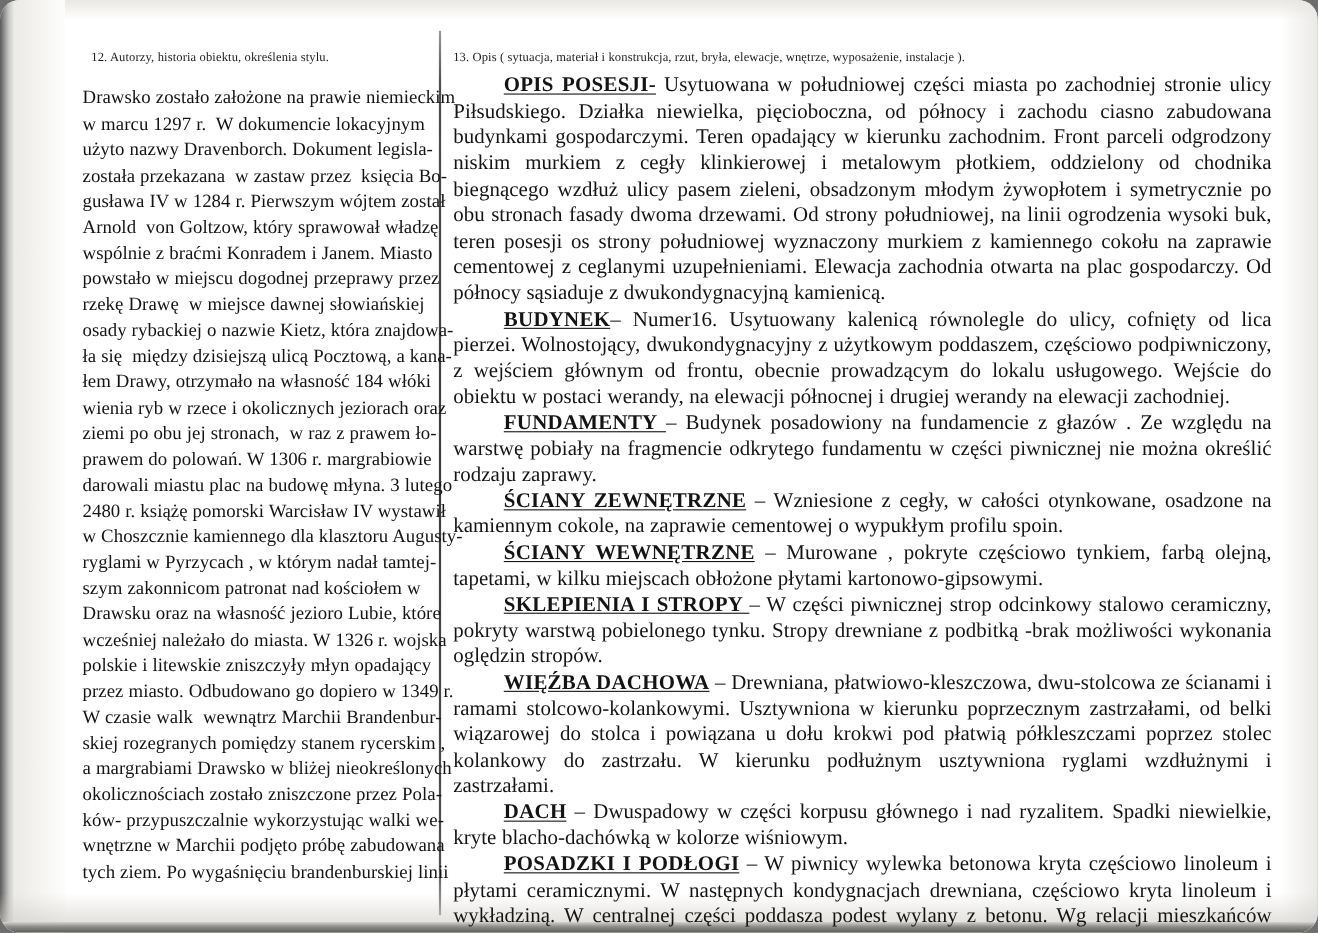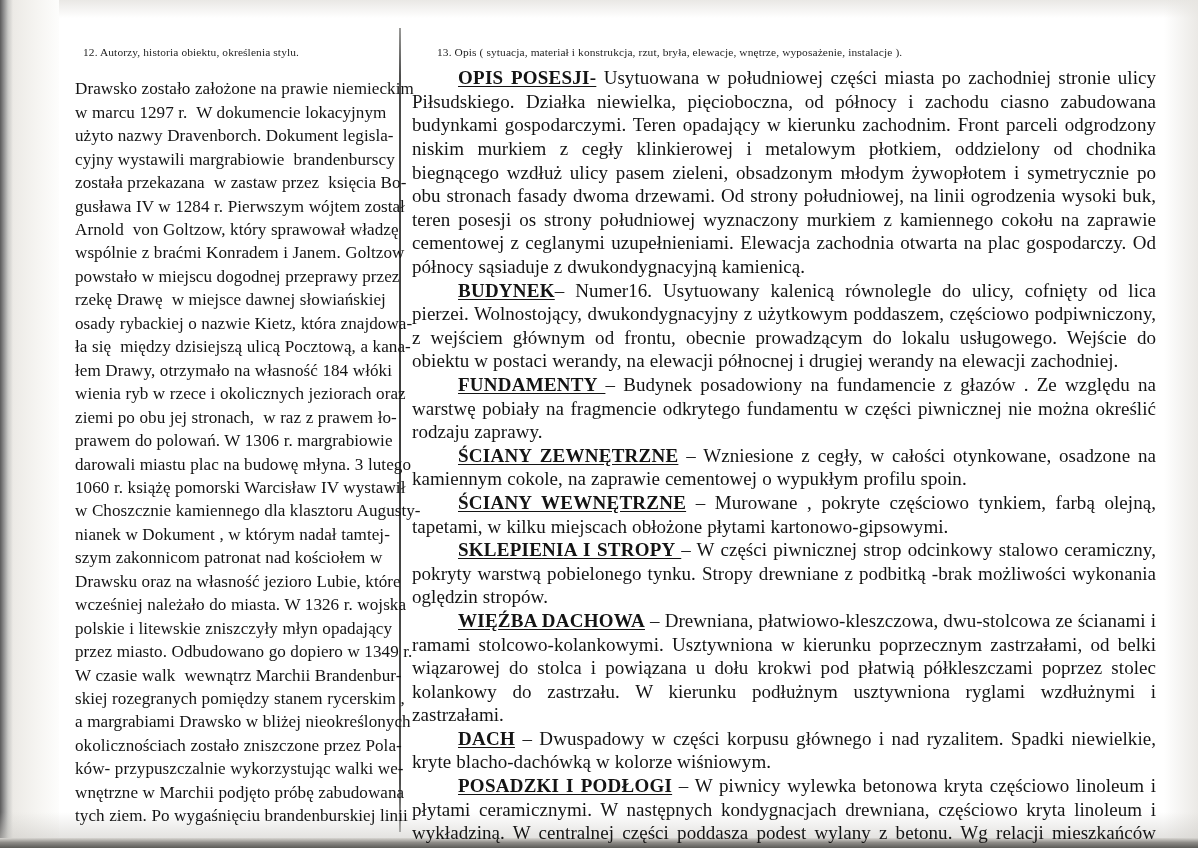--- a/index.html
+++ b/index.html
@@ -10,20 +10,21 @@
   }
 
   #page {
     position: relative;
     width: 1198px;
     height: 848px;
     background: #ffffff;
     overflow: hidden;
     font-family: "Liberation Serif", "DejaVu Serif", serif;
     color: #131313;
+    border-radius: 18px;
   }
 
   
   .scan-edge-left {
     position: absolute;
     left: 0; top: 0;
     width: 13px; height: 848px;
     background: linear-gradient(to right, #5a5a5a 0%, #8d8d8d 28%, #c9c9c6 62%, #eceae6 100%);
   }
   .scan-edge-left-soft {
@@ -87,21 +88,20 @@
     letter-spacing: .12px;
     color: #1d1d1d;
     white-space: nowrap;
   }
   .col-left .field-label {
     padding-left: 19px;
     margin-top: 45px;
   }
   .col-right .field-label {
     margin-top: 45px;
-    margin-left: 25px;
   }
 
   .body-text {
     font-size: 17.1px;
     line-height: 23.45px;
     text-align: left;
     letter-spacing: .05px;
     word-spacing: .2px;
     color: #141414;
   }
@@ -152,37 +152,36 @@
 
   <div class="column-rule"></div>
 
   <div class="col col-left">
     <div class="field-label">12. Autorzy, historia obiektu, określenia stylu.</div>
     <div class="body-text">
       <p class="para">
         <span class="line">Drawsko zostało założone na prawie niemieckim</span>
         <span class="line">w marcu 1297 r.  W dokumencie lokacyjnym</span>
         <span class="line">użyto nazwy Dravenborch. Dokument legisla-</span>
-        <span class="line">cyjny wystawili margrabiowie  brandenburscy</span>
         <span class="line">została przekazana  w zastaw przez  księcia Bo-</span>
         <span class="line">gusława IV w 1284 r. Pierwszym wójtem został</span>
         <span class="line">Arnold  von Goltzow, który sprawował władzę</span>
-        <span class="line">wspólnie z braćmi Konradem i Janem. Goltzow</span>
+        <span class="line">wspólnie z braćmi Konradem i Janem. Miasto</span>
         <span class="line">powstało w miejscu dogodnej przeprawy przez</span>
         <span class="line">rzekę Drawę  w miejsce dawnej słowiańskiej</span>
         <span class="line">osady rybackiej o nazwie Kietz, która znajdowa-</span>
         <span class="line">ła się  między dzisiejszą ulicą Pocztową, a kana-</span>
         <span class="line">łem Drawy, otrzymało na własność 184 włóki</span>
         <span class="line">wienia ryb w rzece i okolicznych jeziorach oraz</span>
         <span class="line">ziemi po obu jej stronach,  w raz z prawem ło-</span>
         <span class="line">prawem do polowań. W 1306 r. margrabiowie</span>
         <span class="line">darowali miastu plac na budowę młyna. 3 lutego</span>
-        <span class="line">1060 r. książę pomorski Warcisław IV wystawił</span>
+        <span class="line">2480 r. książę pomorski Warcisław IV wystawił</span>
         <span class="line">w Choszcznie kamiennego dla klasztoru Augusty-</span>
-        <span class="line">nianek w Dokument , w którym nadał tamtej-</span>
+        <span class="line">ryglami w Pyrzycach , w którym nadał tamtej-</span>
         <span class="line">szym zakonnicom patronat nad kościołem w</span>
         <span class="line">Drawsku oraz na własność jezioro Lubie, które</span>
         <span class="line">wcześniej należało do miasta. W 1326 r. wojska</span>
         <span class="line">polskie i litewskie zniszczyły młyn opadający</span>
         <span class="line">przez miasto. Odbudowano go dopiero w 1349 r.</span>
         <span class="line">W czasie walk  wewnątrz Marchii Brandenbur-</span>
         <span class="line">skiej rozegranych pomiędzy stanem rycerskim ,</span>
         <span class="line">a margrabiami Drawsko w bliżej nieokreślonych</span>
         <span class="line">okolicznościach zostało zniszczone przez Pola-</span>
         <span class="line">ków- przypuszczalnie wykorzystując walki we-</span>

